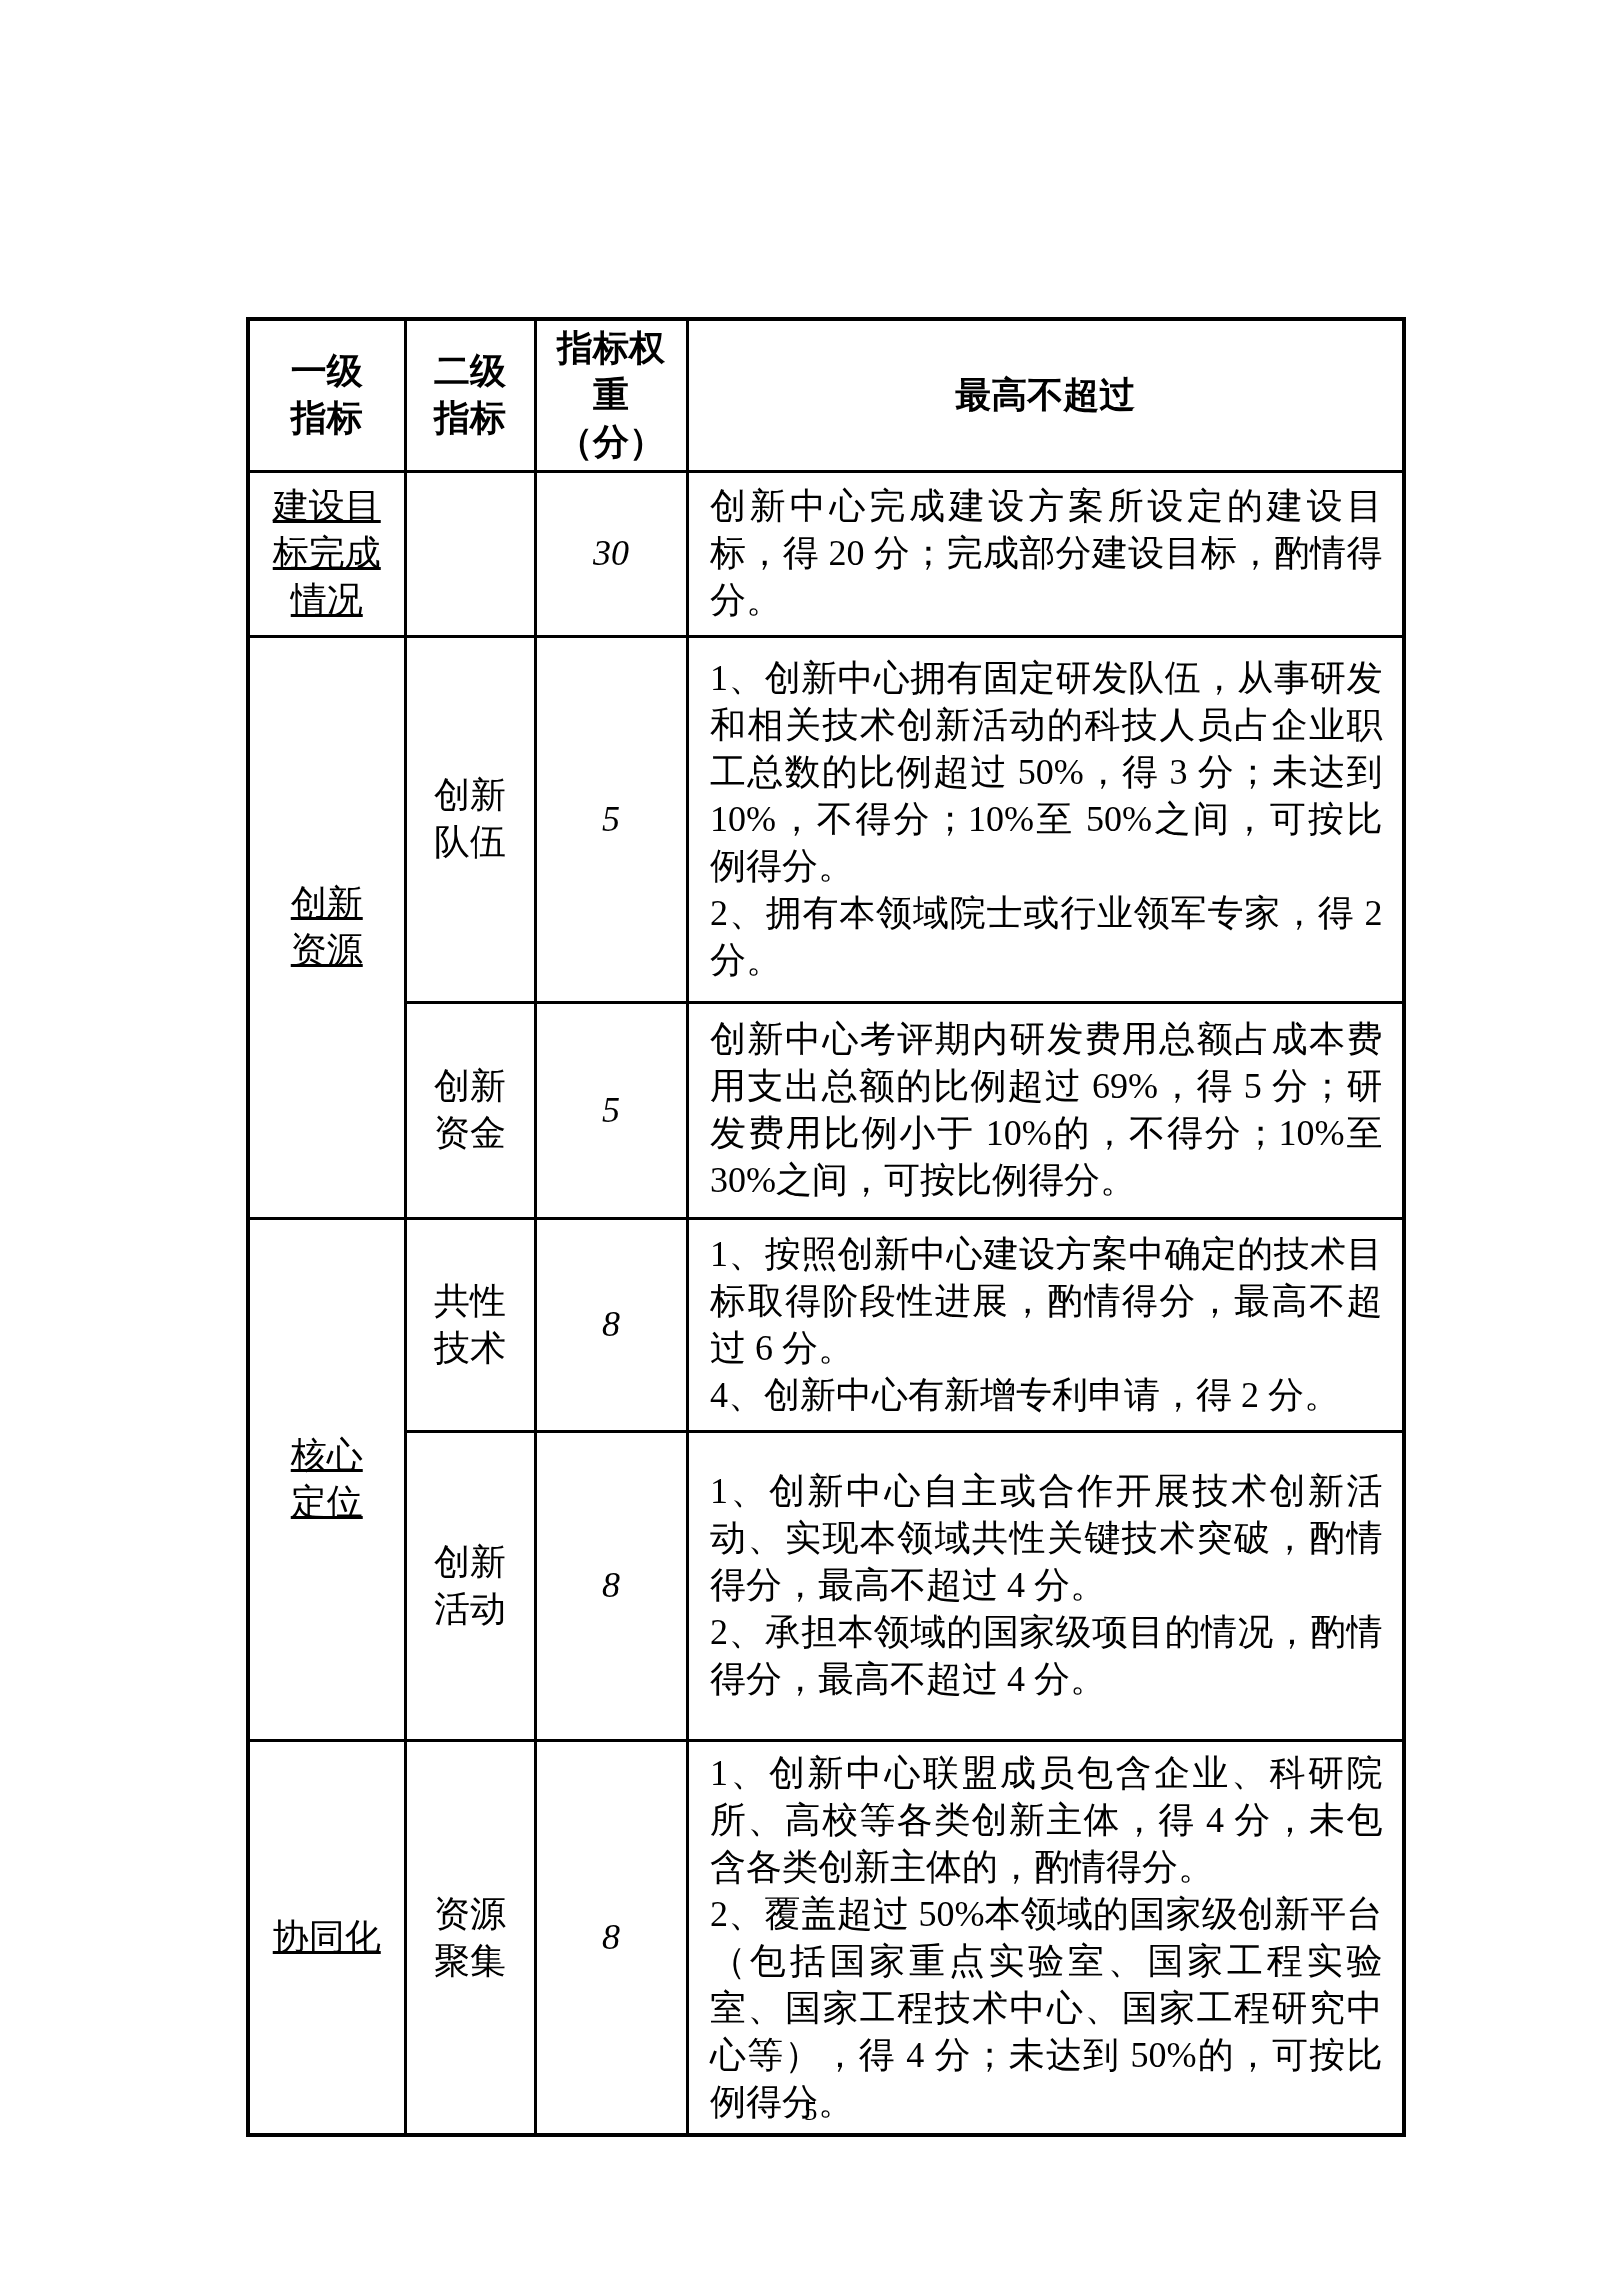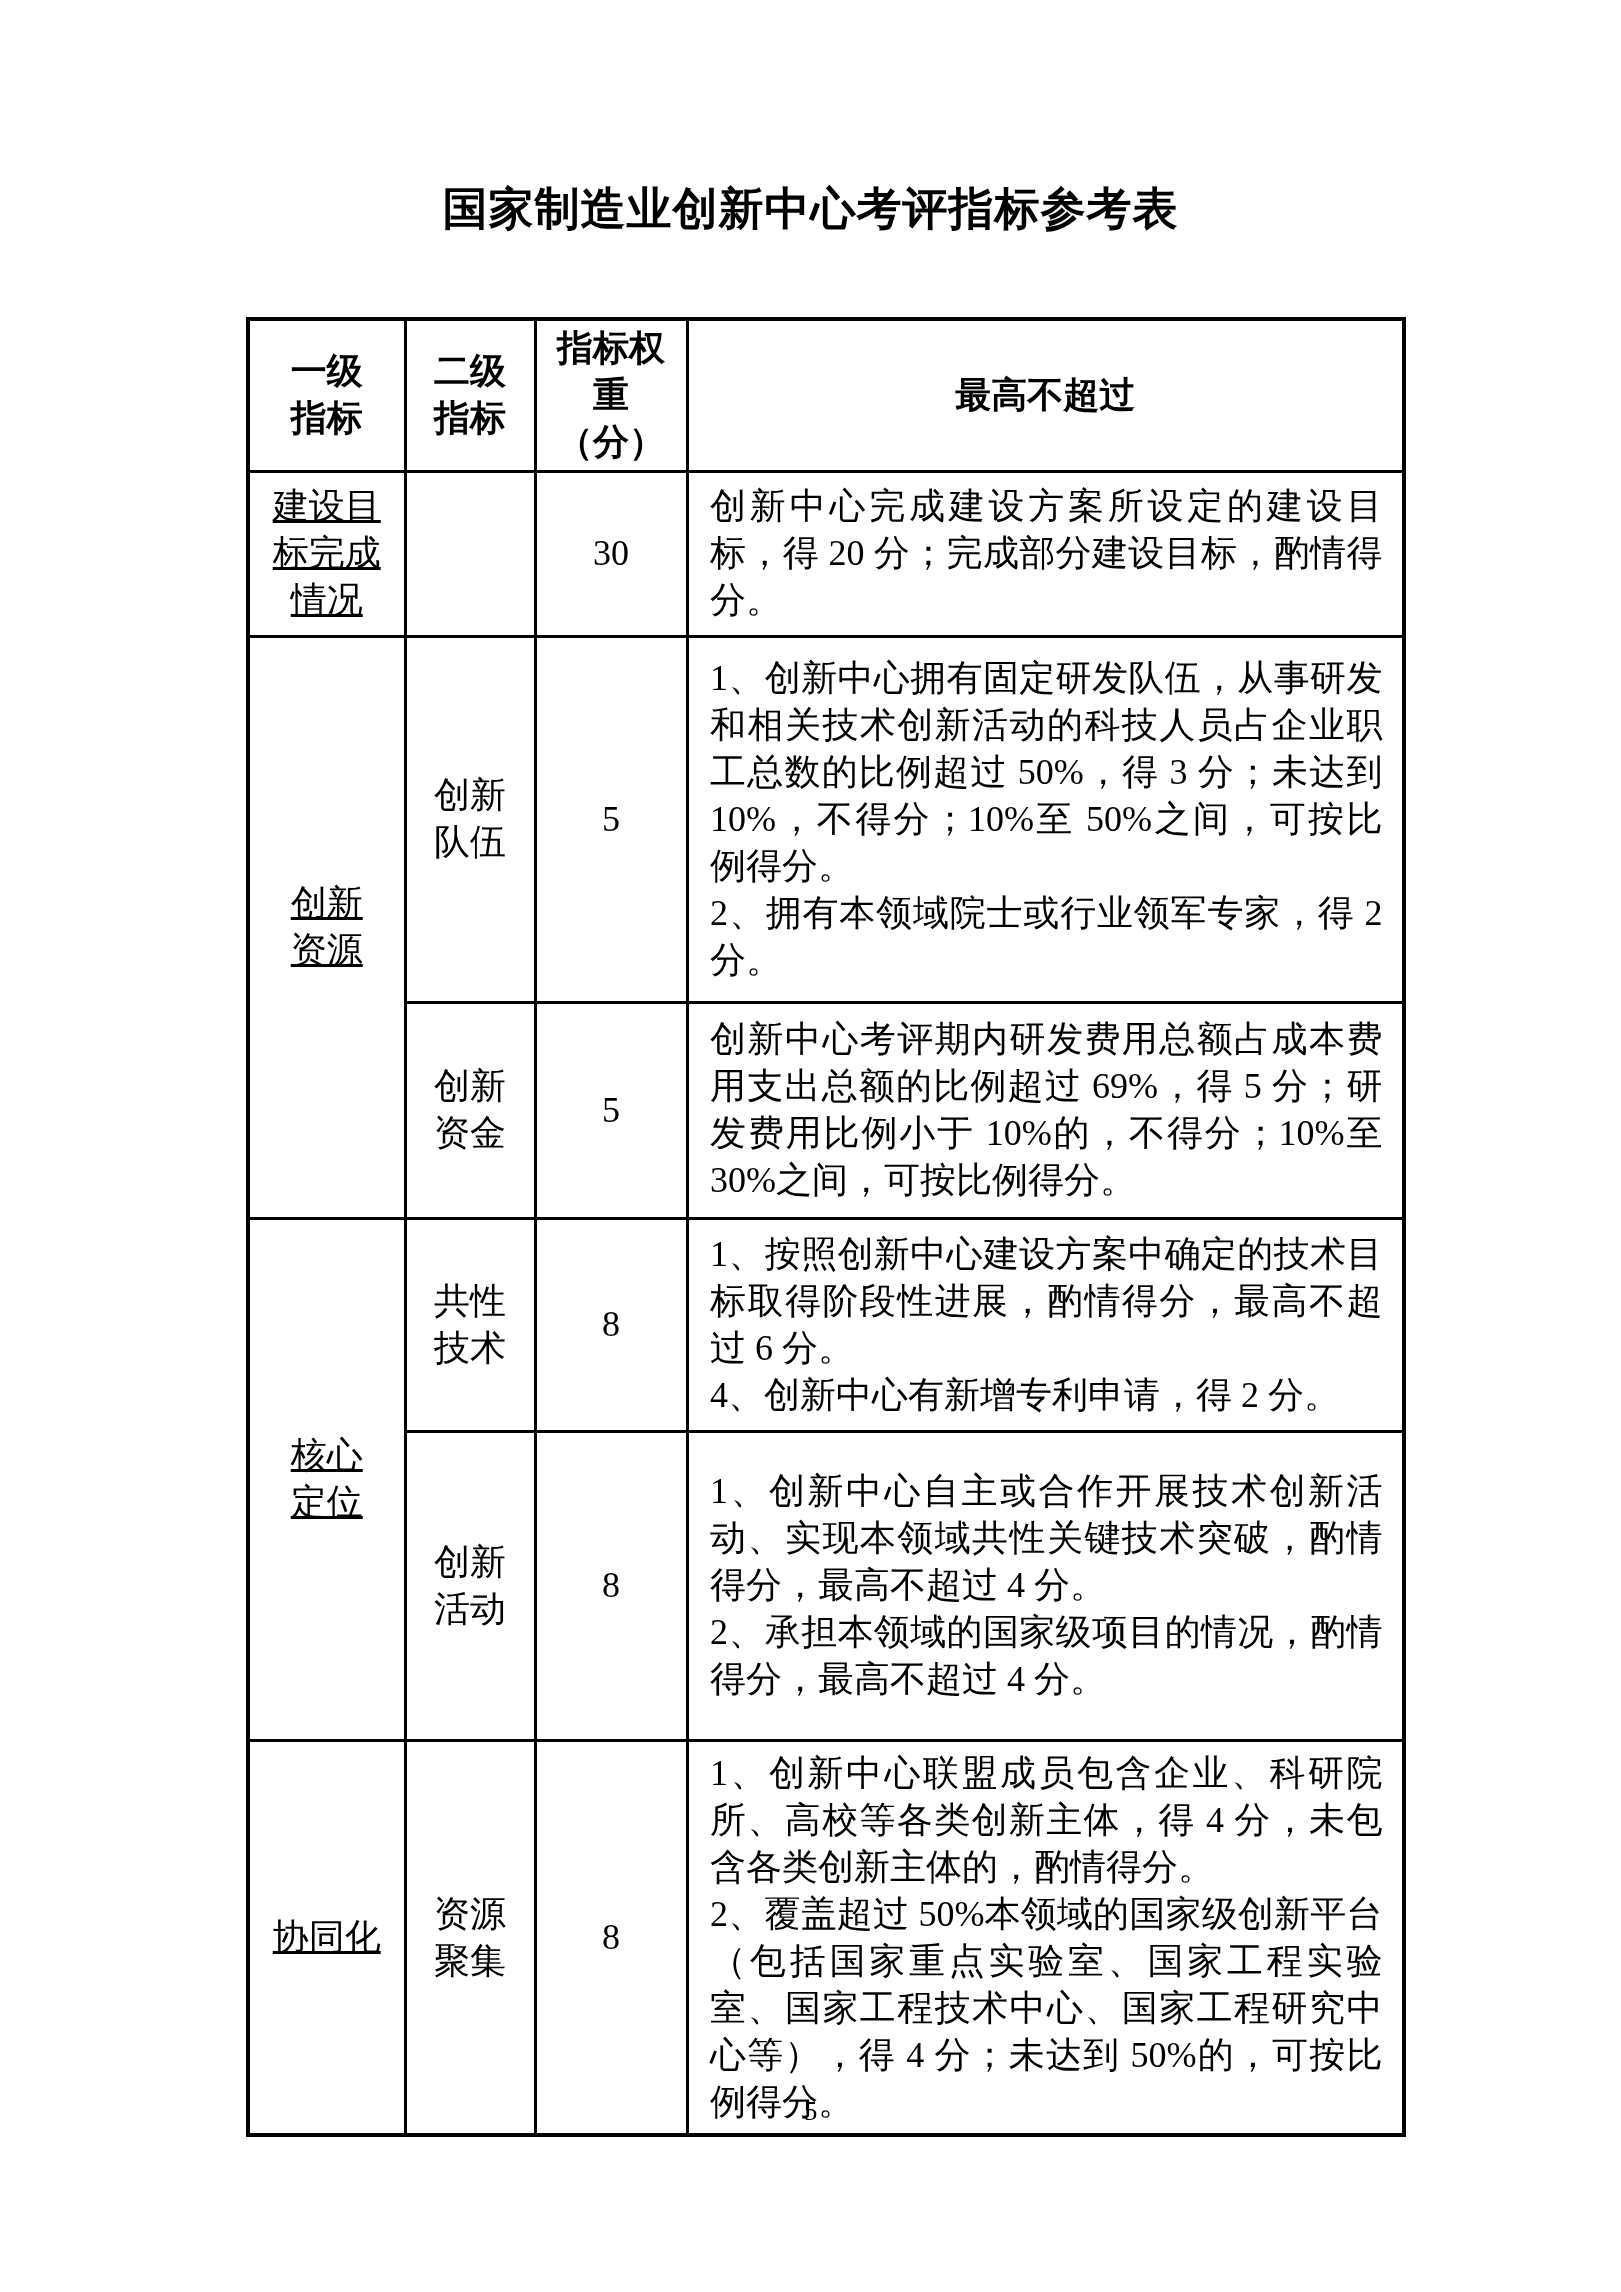--- a/index.html
+++ b/index.html
@@ -62,20 +62,21 @@
   }
   .cell-lvl2 {
     text-align: center;
     white-space: pre-line;
     padding: 3.9px 15.7px;
   }
   .cell-weight {
     text-align: center;
     font-size: 37px;
     padding: 3.9px 5.9px;
+    font-style: italic;
   }
   .cell-desc {
     text-align: justify;
     white-space: pre-line;
     padding: 7.8px 19.6px 7.8px 21.6px;
   }
   .page-number {
     position: absolute;
     top: 2096px;
     left: 0;
@@ -83,21 +84,20 @@
     text-align: center;
     font-size: 27.4px;
     color: #000000;
   }
 </style>
 </head>
 <body>
 
 <div class="page">
 
-  <h1 class="title">国家制造业创新中心考评指标参考表</h1>
 
   <table class="indicator-table">
     <colgroup>
       <col style="width:157px">
       <col style="width:130px">
       <col style="width:152px">
       <col style="width:717px">
     </colgroup>
     <thead>
       <tr style="height:108px">

